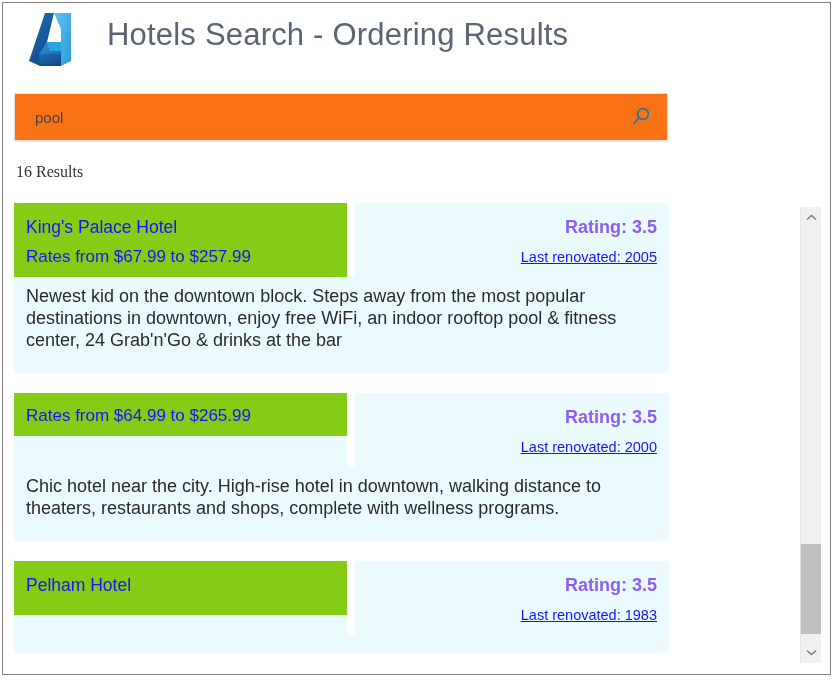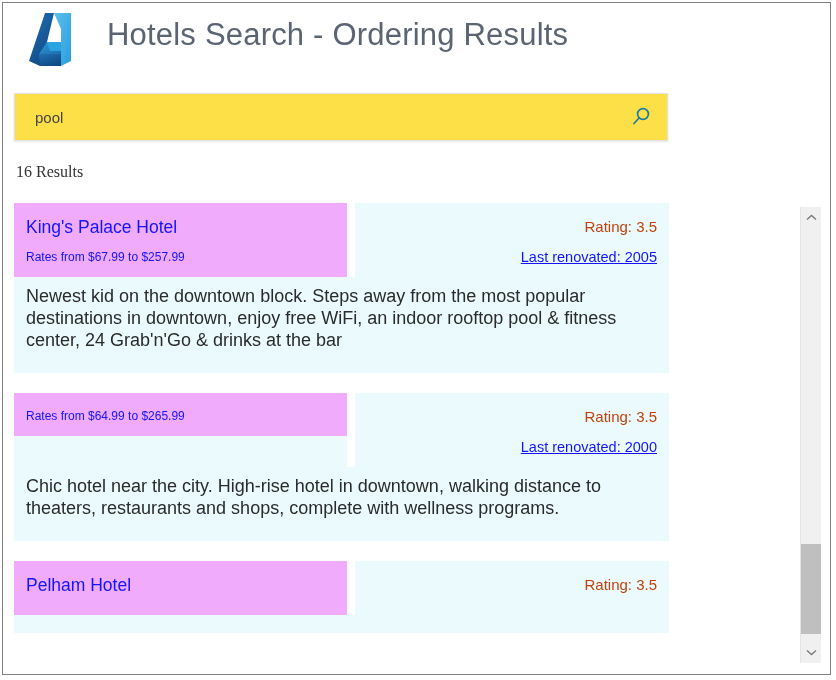--- a/index.html
+++ b/index.html
@@ -57,21 +57,21 @@
     font-family: "Liberation Sans", sans-serif;
   }
 
   
   .searchbox {
     position: absolute;
     left: 11px;
     top: 90px;
     width: 654px;
     height: 48px;
-    background: #fde047;
+    background: #f97316;
     border: 1px solid #e2e2e2;
     box-sizing: border-box;
     box-shadow: 0 1px 2px rgba(0,0,0,0.10);
   }
   .search-input {
     position: absolute;
     left: 0;
     top: 0;
     width: 600px;
     height: 46px;
@@ -132,21 +132,21 @@
     margin-bottom: 20px;
   }
   .card-head {
     position: relative;
     display: flex;
     width: 100%;
     align-items: flex-start;
   }
   .card-col-left {
     width: 333px;
-    background: #f0abfc;
+    background: #84cc16;
     padding: 13px 0 10px 12px;
     box-sizing: border-box;
   }
   .card-gap {
     width: 8px;
     background: #ffffff;
     align-self: stretch;
   }
   .card-col-right {
     flex: 1;
@@ -156,28 +156,29 @@
     text-align: right;
   }
   .hotel-name {
     font-size: 17.5px;
     color: #1414ff;
     line-height: 22px;
     margin-bottom: 9px;
     white-space: nowrap;
   }
   .hotel-rating {
-    font-size: 15px;
-    color: #c2410c;
+    font-size: 18px;
+    color: #8b5cf6;
     line-height: 22px;
     margin-bottom: 9px;
     white-space: nowrap;
+    font-weight: bold;
   }
   .hotel-rates {
-    font-size: 12px;
+    font-size: 17px;
     color: #1414ff;
     line-height: 20px;
     white-space: nowrap;
   }
   .hotel-renovated {
     font-size: 14.5px;
     color: #1414ff;
     line-height: 20px;
     white-space: nowrap;
     text-decoration: underline;
@@ -313,20 +314,21 @@
       </div>
 
       <div class="result-card">
         <div class="card-head">
           <div class="card-col-left">
             <div class="hotel-name">Pelham Hotel</div>
           </div>
           <div class="card-gap"></div>
           <div class="card-col-right">
             <div class="hotel-rating">Rating: 3.5</div>
+            <div class="hotel-renovated">Last renovated: 1983</div>
           </div>
         </div>
         <div class="card-desc empty"></div>
       </div>
 
     </div>
 
     <div class="scrollbar">
       <div class="sb-btn up">
         <span>

